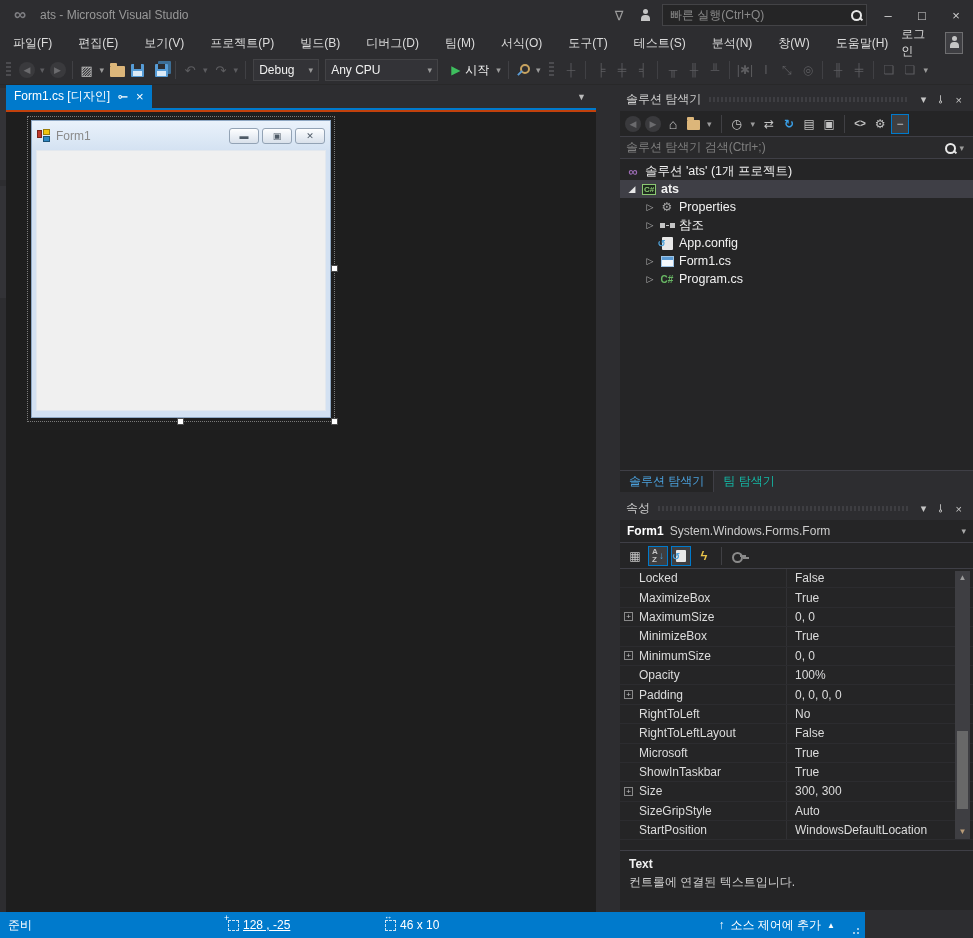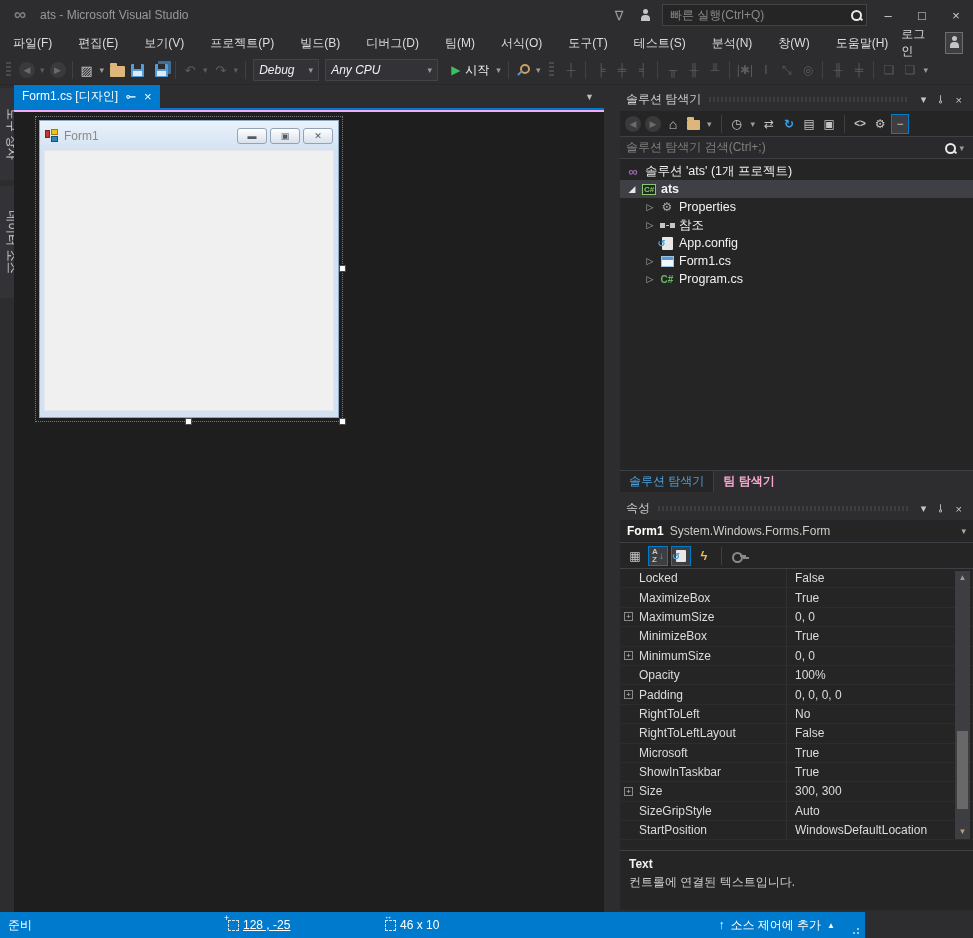--- a/index.html
+++ b/index.html
@@ -38,37 +38,37 @@
   .nav-circle { width:16px; height:16px; border-radius:50%; background:#3A3A3D; color:#6B6B6E; font-size:9px; display:flex; align-items:center; justify-content:center; }
   .caret { color:#9B9B9B; font-size:9px; padding:0 3px; }
   .caret.dis { color:#5D5D60; }
   .sep { width:1px; height:18px; background:#404044; margin:0 4px; }
   .floppy { width:13px; height:13px; background:#569CD6; border-radius:1px; position:relative; }
   .floppy::before { content:""; position:absolute; left:3px; top:0; width:7px; height:5px; background:#2D2D30; }
   .floppy::after { content:""; position:absolute; left:2px; top:7px; width:9px; height:5px; background:#DCEBF7; }
   .floppy.all { box-shadow:3px -3px 0 0 #3C6E96; }
   .folder { width:15px; height:11px; background:#DCB67A; border-radius:1px; position:relative; margin-top:3px; }
   .folder::before { content:""; position:absolute; left:0; top:-3px; width:7px; height:3px; background:#DCB67A; border-radius:1px 1px 0 0; }
-  .combo { height:22px; background:#333337; border:1px solid #434346; display:flex; align-items:center; padding:0 5px; margin:0 3px; color:#F1F1F1;font-style:italic; }
+  .combo { height:22px; background:#333337; border:1px solid #434346; display:flex; align-items:center; padding:0 5px; margin:0 3px; color:#F1F1F1; }
   .combo .combo-caret { margin-left:auto; color:#999; font-size:9px; padding-left:8px; }
   .play { color:#3EBE5E; font-size:12px; margin-right:5px; }
   .start-btn { display:flex; align-items:center; padding:0 4px; color:#F1F1F1; }
   .mag-tan { position:relative; width:14px; height:14px; }
   .mag-tan::before { content:""; position:absolute; left:4px; top:1px; width:6px; height:6px; border:2px solid #C8A35F; border-radius:50%; }
   .mag-tan::after { content:""; position:absolute; left:1px; top:9px; width:6px; height:2px; background:#5B9BD5; transform:rotate(-45deg); }
   .gicons { display:flex; align-items:center; color:#5D5D60; }
   .gicon { width:21px; text-align:center; font-size:12px; color:#5D5D60; }
 
   
   .left-strip { position:absolute; left:0; top:85px; width:22px; height:827px; background:#2D2D30; }
   .vtab { position:absolute; left:0; width:22px; background:#333337; color:#CFCFCF; }
   .vtab span { position:absolute; left:50%; top:50%; transform:translate(-50%,-50%) rotate(90deg); white-space:nowrap; font-size:12px; }
 
   
-  .docwell { position:absolute; left:14px; top:85px; width:590px; height:827px; background:#f0abfc; }
+  .docwell { position:absolute; left:6px; top:85px; width:590px; height:827px; background:#c2410c; }
   .tabstrip { position:absolute; left:0; top:0; width:590px; height:25px; background:#2D2D30; border-bottom:2px solid #007ACC; display:flex; }
   .doc-tab { background:#007ACC; color:#FFFFFF; display:flex; align-items:center; padding:0 8px; gap:8px; }
   .doc-tab .pin { font-size:12px; color:#FFF; transform:rotate(180deg); display:inline-block; }
   .doc-tab .x { font-size:13px; color:#FFF; }
   .tab-caret { margin-left:auto; color:#BBB; font-size:9px; align-self:center; padding-right:10px; }
   .canvas { position:absolute; left:0; top:27px; width:590px; height:800px; background:#1E1E1E; }
 
   
   .sel-wrap { position:absolute; left:21px; top:4px; width:308px; height:306px; border:1px dotted #7A7A7A; padding:3px; }
   .design-form { width:300px; height:298px; background:#D3E1F2; border:1px solid #8FA8C4; }
@@ -113,21 +113,21 @@
   .ref-icon { display:flex; align-items:center; gap:1px; }
   .ref-icon i { width:5px; height:5px; background:#C5C5C5; display:block; }
   .ref-icon em { width:3px; height:1px; background:#C5C5C5; display:block; }
   .cfg-icon { width:11px; height:13px; background:#E8E8E8; position:relative; border-radius:1px; }
   .cfg-icon::before { content:"↺"; position:absolute; left:-4px; top:1px; color:#4FA3DA; font-size:10px; font-weight:bold; }
   .frm-icon { width:13px; height:11px; border:1px solid #9CC3E5; background:#F5F8FB; position:relative; }
   .frm-icon::before { content:""; position:absolute; left:0; top:0; width:100%; height:3px; background:#5B9BD5; }
   .se-tabs { height:22px; display:flex; background:#2D2D30; border-top:1px solid #3F3F46; }
   .se-tab { padding:0 9px; display:flex; align-items:center; font-size:12px; }
   .se-tab.active { background:#252526; color:#4BA1DD; }
-  .se-tab.idle { color:#f9a8d4; border-left:1px solid #3F3F46;font-weight:bold; }
+  .se-tab.idle { color:#14b8a6; border-left:1px solid #3F3F46; }
 
   .prop-panel { top:412px; height:413px; display:flex; flex-direction:column; }
   .obj-row { height:23px; display:flex; align-items:center; padding:0 7px; border-bottom:1px solid #3F3F46; }
   .obj-name { font-weight:bold; color:#FFFFFF; margin-right:6px; }
   .obj-type { color:#CCCCCC; }
   .obj-caret { margin-left:auto; color:#AAA; font-size:9px; }
   .prop-toolbar { height:26px; display:flex; align-items:center; gap:3px; padding:0 5px; border-bottom:1px solid #3F3F46; }
   .pt-ic { min-width:20px; height:20px; display:flex; align-items:center; justify-content:center; color:#C5C5C5; font-size:12px; }
   .pt-ic.boxed { border:1px solid #007ACC; background:#3E3E40; }
   .az { font-size:8px; font-weight:bold; line-height:1; text-align:left; }

